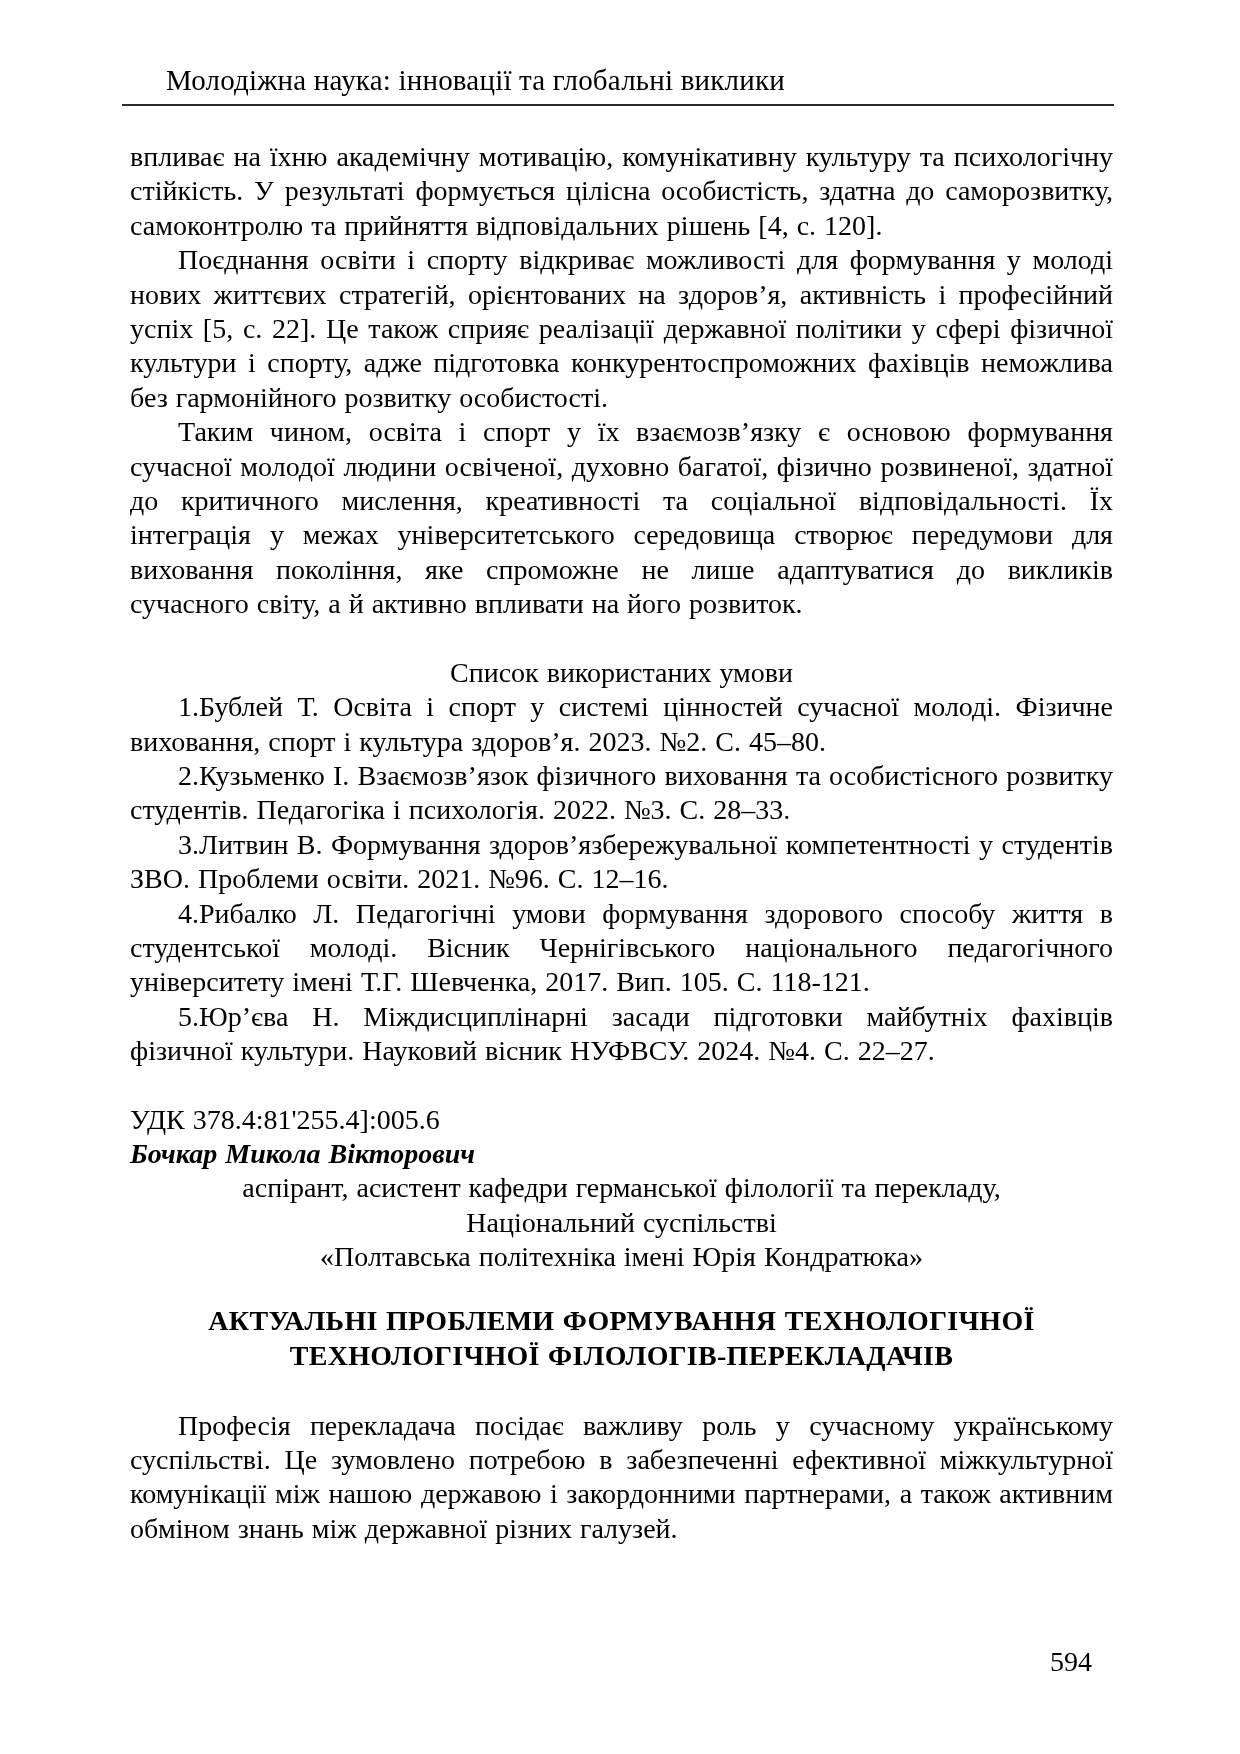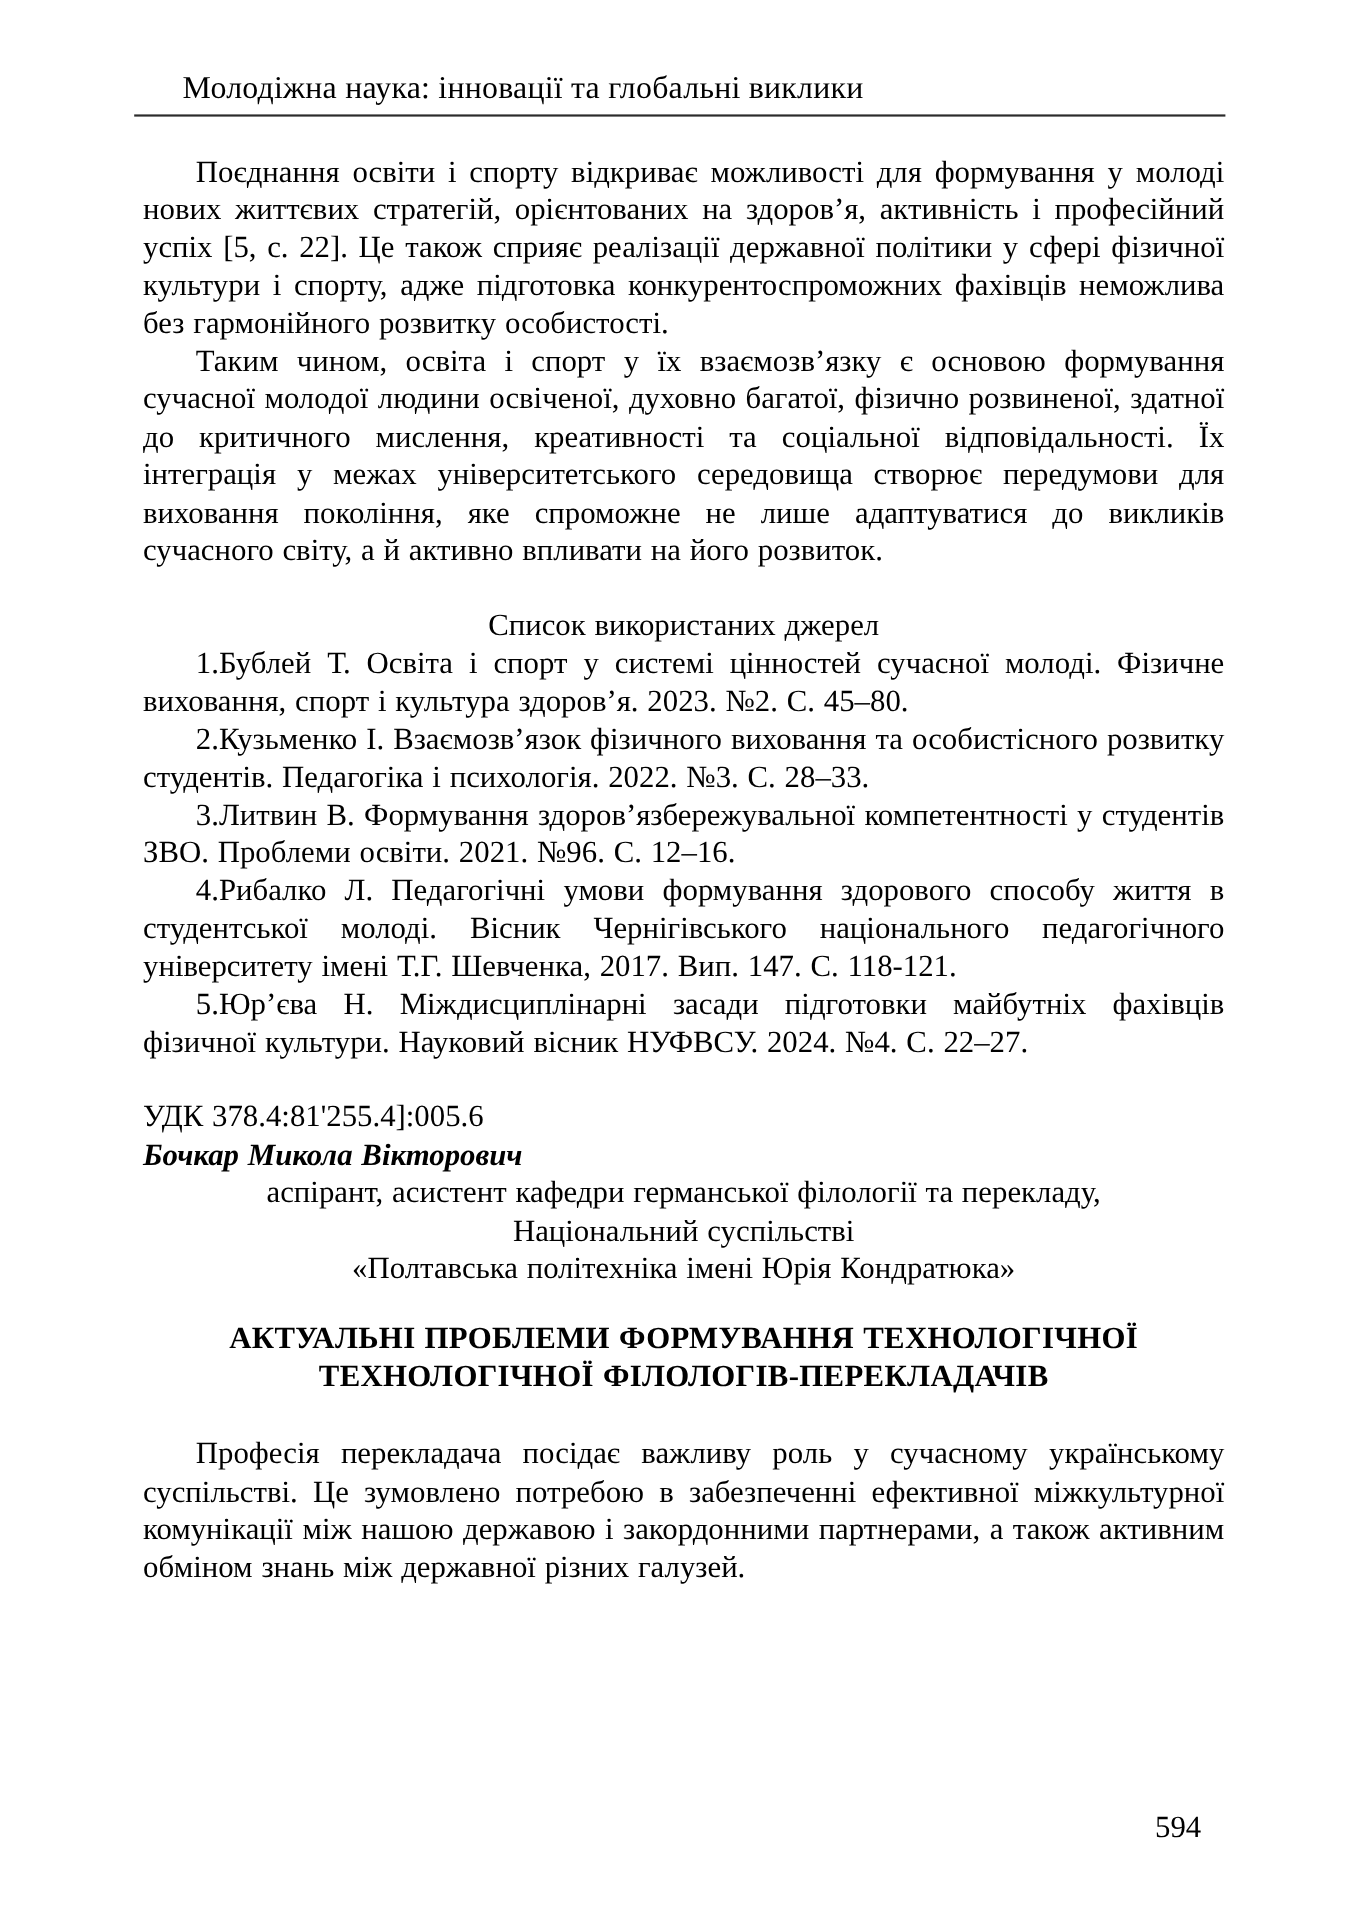--- a/index.html
+++ b/index.html
@@ -101,34 +101,35 @@
 
 <div class="page">
 
   <header class="running-header">
     <div class="running-title">Молодіжна наука: інновації та глобальні виклики</div>
     <div class="header-rule"></div>
   </header>
 
   <main class="content">
 
+    <p class="no-indent">впливає на їхню академічну мотивацію, комунікативну культуру та психологічну стійкість. У результаті формується цілісна особистість, здатна до саморозвитку, самоконтролю та прийняття відповідальних рішень [4, с. 120].</p>
 
     <p>Поєднання освіти і спорту відкриває можливості для формування у молоді нових життєвих стратегій, орієнтованих на здоров’я, активність і професійний успіх [5, с. 22]. Це також сприяє реалізації державної політики у сфері фізичної культури і спорту, адже підготовка конкурентоспроможних фахівців неможлива без гармонійного розвитку особистості.</p>
 
     <p>Таким чином, освіта і спорт у їх взаємозв’язку є основою формування сучасної молодої людини освіченої, духовно багатої, фізично розвиненої, здатної до критичного мислення, креативності та соціальної відповідальності. Їх інтеграція у межах університетського середовища створює передумови для виховання покоління, яке спроможне не лише адаптуватися до викликів сучасного світу, а й активно впливати на його розвиток.</p>
 
-    <p class="refs-heading">Список використаних джерел</p>
+    <p class="refs-heading">Список використаних умови</p>
 
     <p>1.Бублей Т. Освіта і спорт у системі цінностей сучасної молоді. Фізичне виховання, спорт і культура здоров’я. 2023. №2. С. 45–80.</p>
 
     <p>2.Кузьменко І. Взаємозв’язок фізичного виховання та особистісного розвитку студентів. Педагогіка і психологія. 2022. №3. С. 28–33.</p>
 
     <p>3.Литвин В. Формування здоров’язбережувальної компетентності у студентів ЗВО. Проблеми освіти. 2021. №96. С. 12–16.</p>
 
-    <p>4.Рибалко Л. Педагогічні умови формування здорового способу життя в студентської молоді. Вісник Чернігівського національного педагогічного університету імені Т.Г. Шевченка, 2017. Вип. 147. С. 118-121.</p>
+    <p>4.Рибалко Л. Педагогічні умови формування здорового способу життя в студентської молоді. Вісник Чернігівського національного педагогічного університету імені Т.Г. Шевченка, 2017. Вип. 105. С. 118-121.</p>
 
     <p>5.Юр’єва Н. Міждисциплінарні засади підготовки майбутніх фахівців фізичної культури. Науковий вісник НУФВСУ. 2024. №4. С. 22–27.</p>
 
     <p class="udc-line">УДК 378.4:81'255.4]:005.6</p>
 
     <p class="author-name">Бочкар Микола Вікторович</p>
 
     <p class="affiliation-line">аспірант, асистент кафедри германської філології та перекладу,</p>
 
     <p class="affiliation-line">Національний суспільстві</p>

